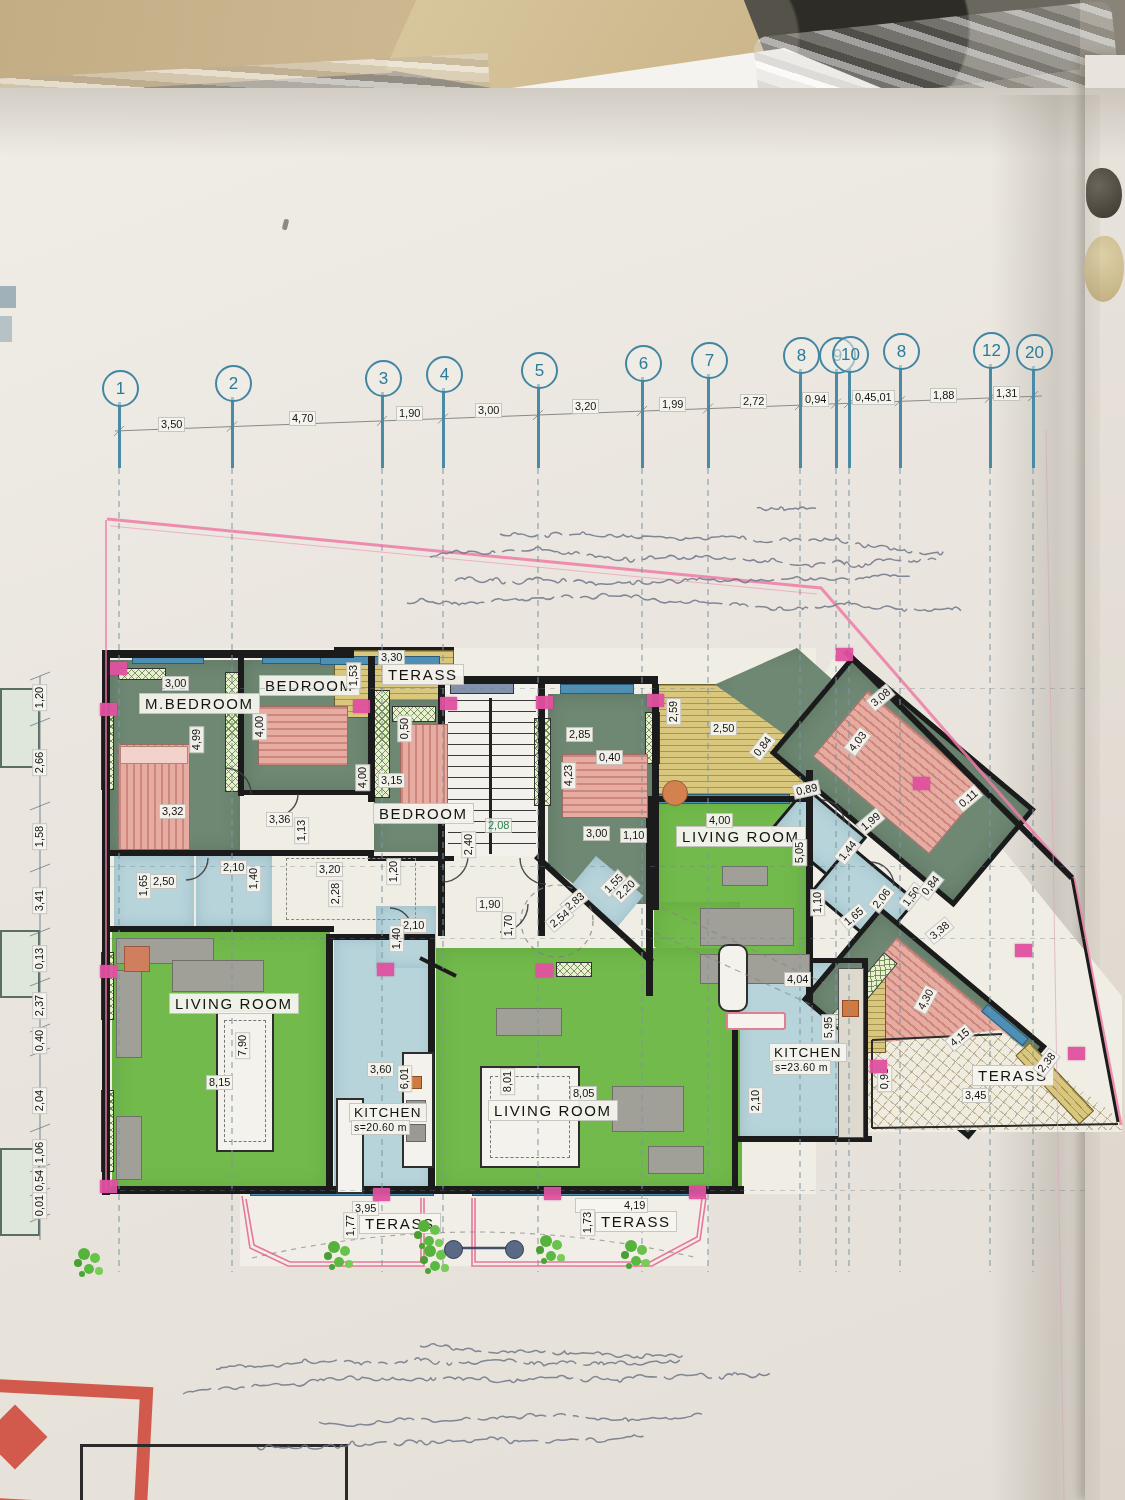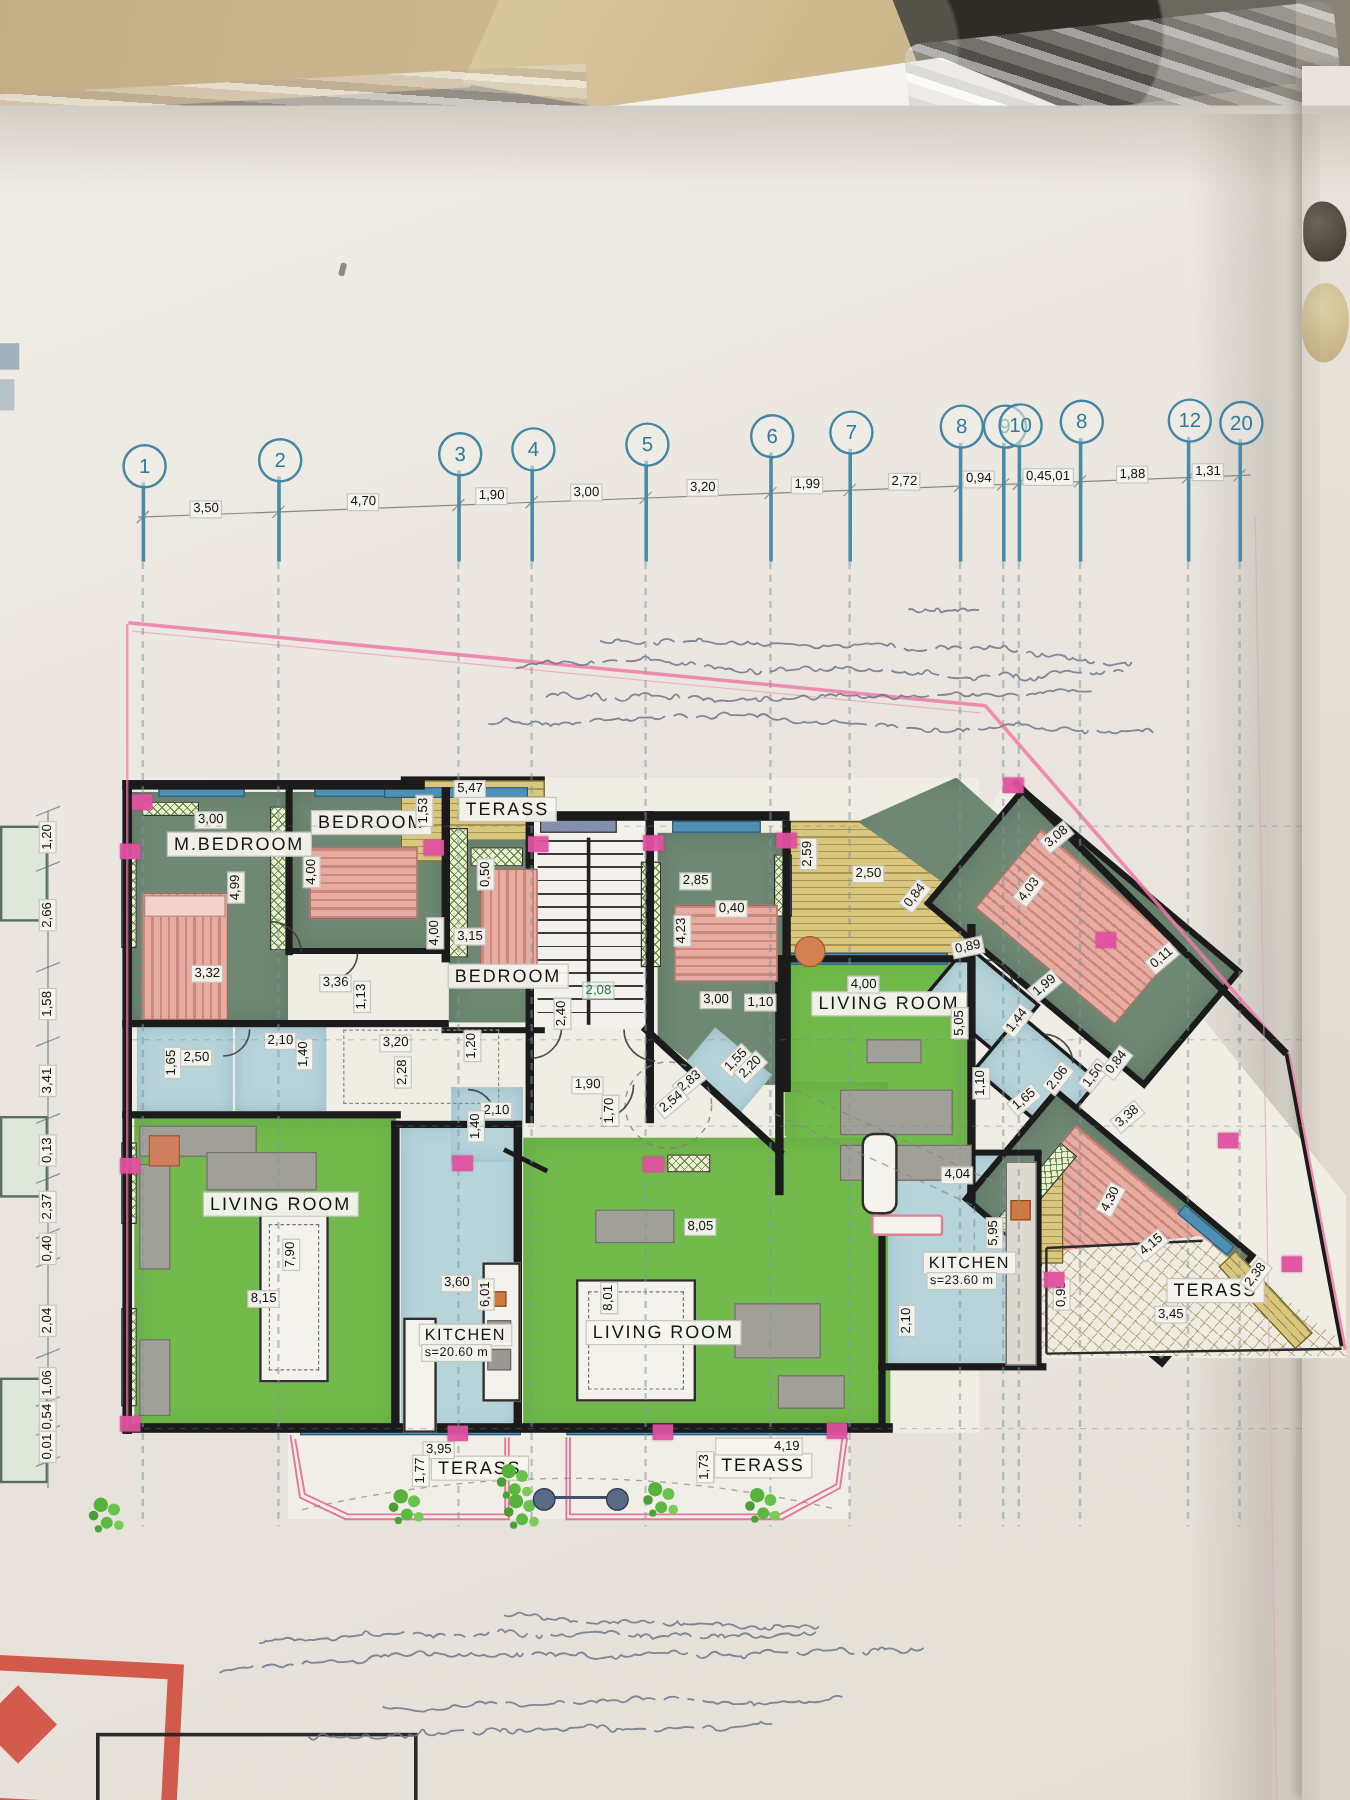--- a/index.html
+++ b/index.html
@@ -351,21 +351,21 @@
       <div class="lbl ls" style="left:351px;top:1120px;">s=20.60 m</div>
       <div class="lbl lr2" style="left:769px;top:1043px;">KITCHEN</div>
       <div class="lbl ls" style="left:772px;top:1060px;">s=23.60 m</div>
       <div class="lbl lr" style="left:972px;top:1065px;">TERASS</div>
       <div class="lbl lr" style="left:359px;top:1213px;">TERASS</div>
       <div class="lbl lr" style="left:595px;top:1211px;">TERASS</div>
       <div class="lbl" style="left:162px;top:676px;">3,00</div>
       <div class="lbl" style="left:183px;top:732px;transform:rotate(-90deg);">4,99</div>
       <div class="lbl" style="left:159px;top:804px;">3,32</div>
       <div class="lbl" style="left:246px;top:719px;transform:rotate(-90deg);">4,00</div>
-      <div class="lbl" style="left:378px;top:650px;">5,47</div>
+      <div class="lbl" style="left:378px;top:650px;">3,30</div>
       <div class="lbl" style="left:340px;top:668px;transform:rotate(-90deg);">1,53</div>
       <div class="lbl" style="left:391px;top:721px;transform:rotate(-90deg);">0,50</div>
       <div class="lbl" style="left:349px;top:770px;transform:rotate(-90deg);">4,00</div>
       <div class="lbl" style="left:378px;top:773px;">3,15</div>
       <div class="lbl" style="left:266px;top:812px;">3,36</div>
       <div class="lbl" style="left:288px;top:823px;transform:rotate(-90deg);">1,13</div>
       <div class="lbl" style="left:455px;top:837px;transform:rotate(-90deg);">2,40</div>
       <div class="lbl lt" style="left:485px;top:818px;">2,08</div>
       <div class="lbl" style="left:566px;top:727px;">2,85</div>
       <div class="lbl" style="left:596px;top:750px;">0,40</div>
@@ -410,24 +410,24 @@
       <div class="lbl" style="left:495px;top:918px;transform:rotate(-90deg);">1,70</div>
       <div class="lbl" style="left:561px;top:894px;transform:rotate(-40deg);">2,83</div>
       <div class="lbl" style="left:546px;top:911px;transform:rotate(-40deg);">2,54</div>
       <div class="lbl" style="left:600px;top:876px;transform:rotate(-45deg);">1,55</div>
       <div class="lbl" style="left:612px;top:882px;transform:rotate(-45deg);">2,20</div>
       <div class="lbl" style="left:229px;top:1038px;transform:rotate(-90deg);">7,90</div>
       <div class="lbl" style="left:206px;top:1075px;">8,15</div>
       <div class="lbl" style="left:367px;top:1062px;">3,60</div>
       <div class="lbl" style="left:391px;top:1071px;transform:rotate(-90deg);">6,01</div>
       <div class="lbl" style="left:494px;top:1074px;transform:rotate(-90deg);">8,01</div>
-      <div class="lbl" style="left:570px;top:1015px;text-align:center;">8,05</div>
+      <div class="lbl" style="left:570px;top:1086px;text-align:center;">8,05</div>
       <div class="lbl" style="left:352px;top:1201px;">3,95</div>
       <div class="lbl" style="left:337px;top:1218px;transform:rotate(-90deg);">1,77</div>
-      <div class="lbl" style="left:596px;top:1198px;padding-left:48px;">4,19</div>
+      <div class="lbl" style="left:575px;top:1198px;padding-left:48px;">4,19</div>
       <div class="lbl" style="left:574px;top:1215px;transform:rotate(-90deg);">1,73</div>
       <div class="abs mk" style="left:110px;top:662px;"></div>
       <div class="abs mk" style="left:100px;top:703px;"></div>
       <div class="abs mk" style="left:353px;top:700px;"></div>
       <div class="abs mk" style="left:440px;top:697px;"></div>
       <div class="abs mk" style="left:536px;top:696px;"></div>
       <div class="abs mk" style="left:647px;top:694px;"></div>
       <div class="abs mk" style="left:836px;top:648px;"></div>
       <div class="abs mk" style="left:913px;top:777px;"></div>
       <div class="abs mk" style="left:1015px;top:944px;"></div>

